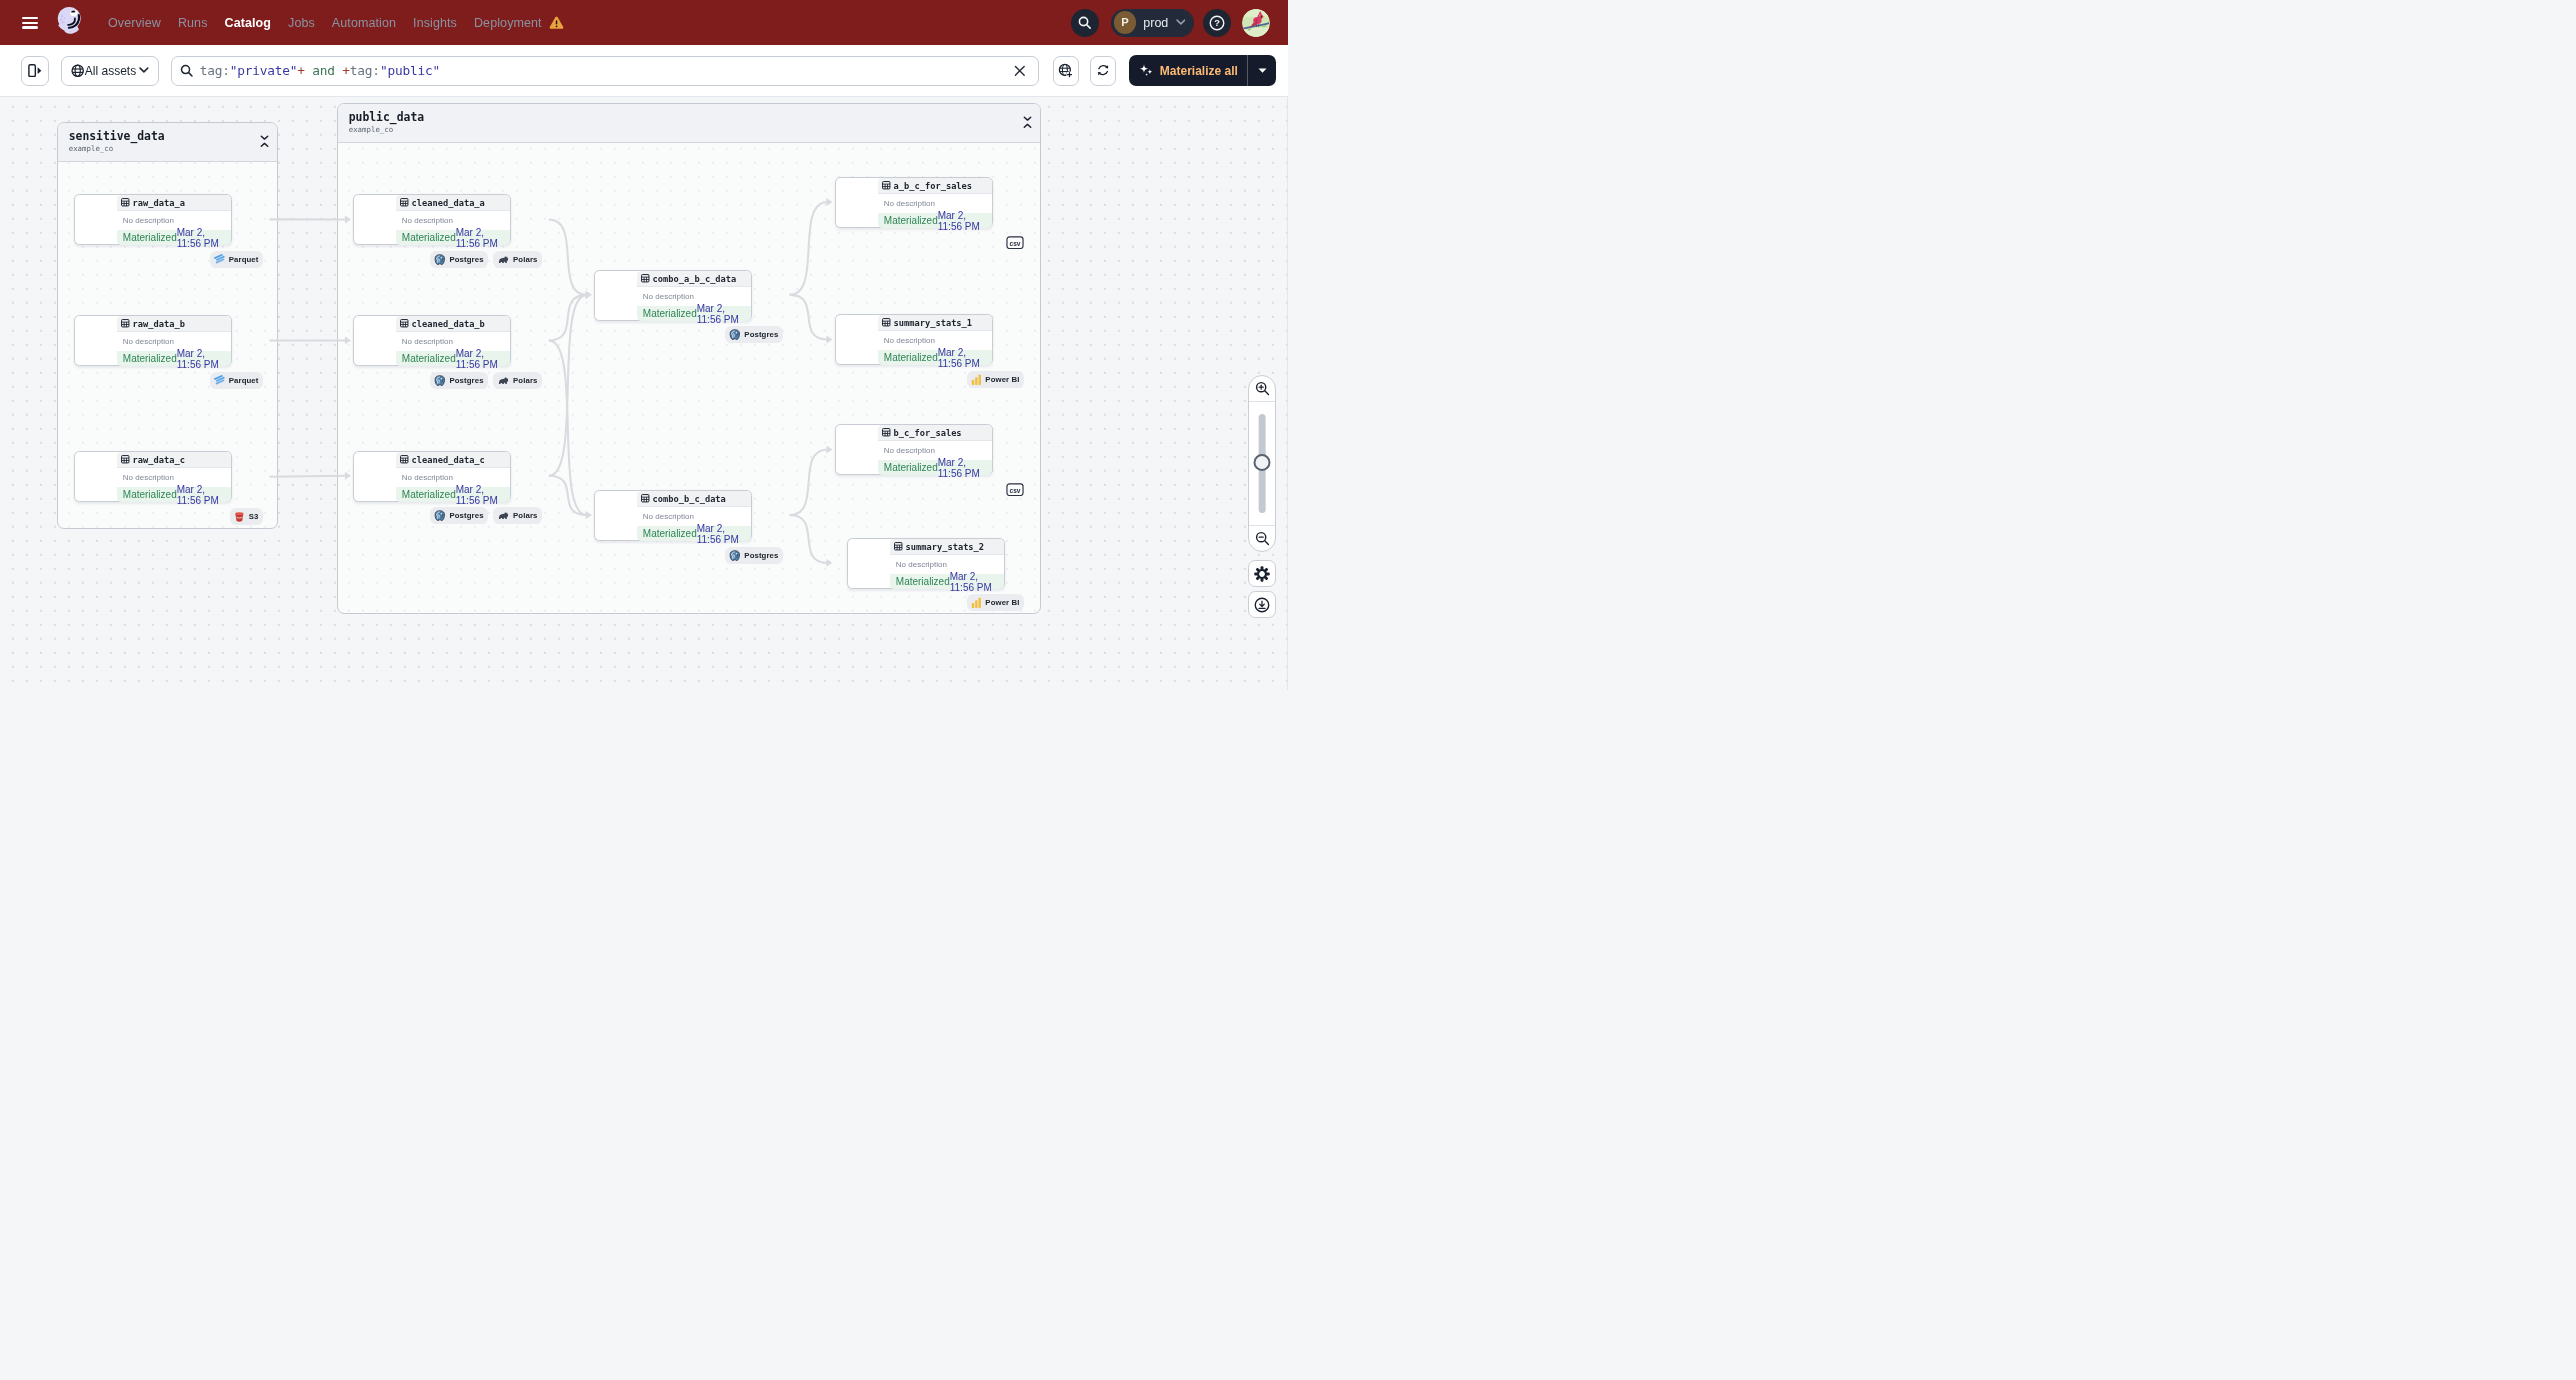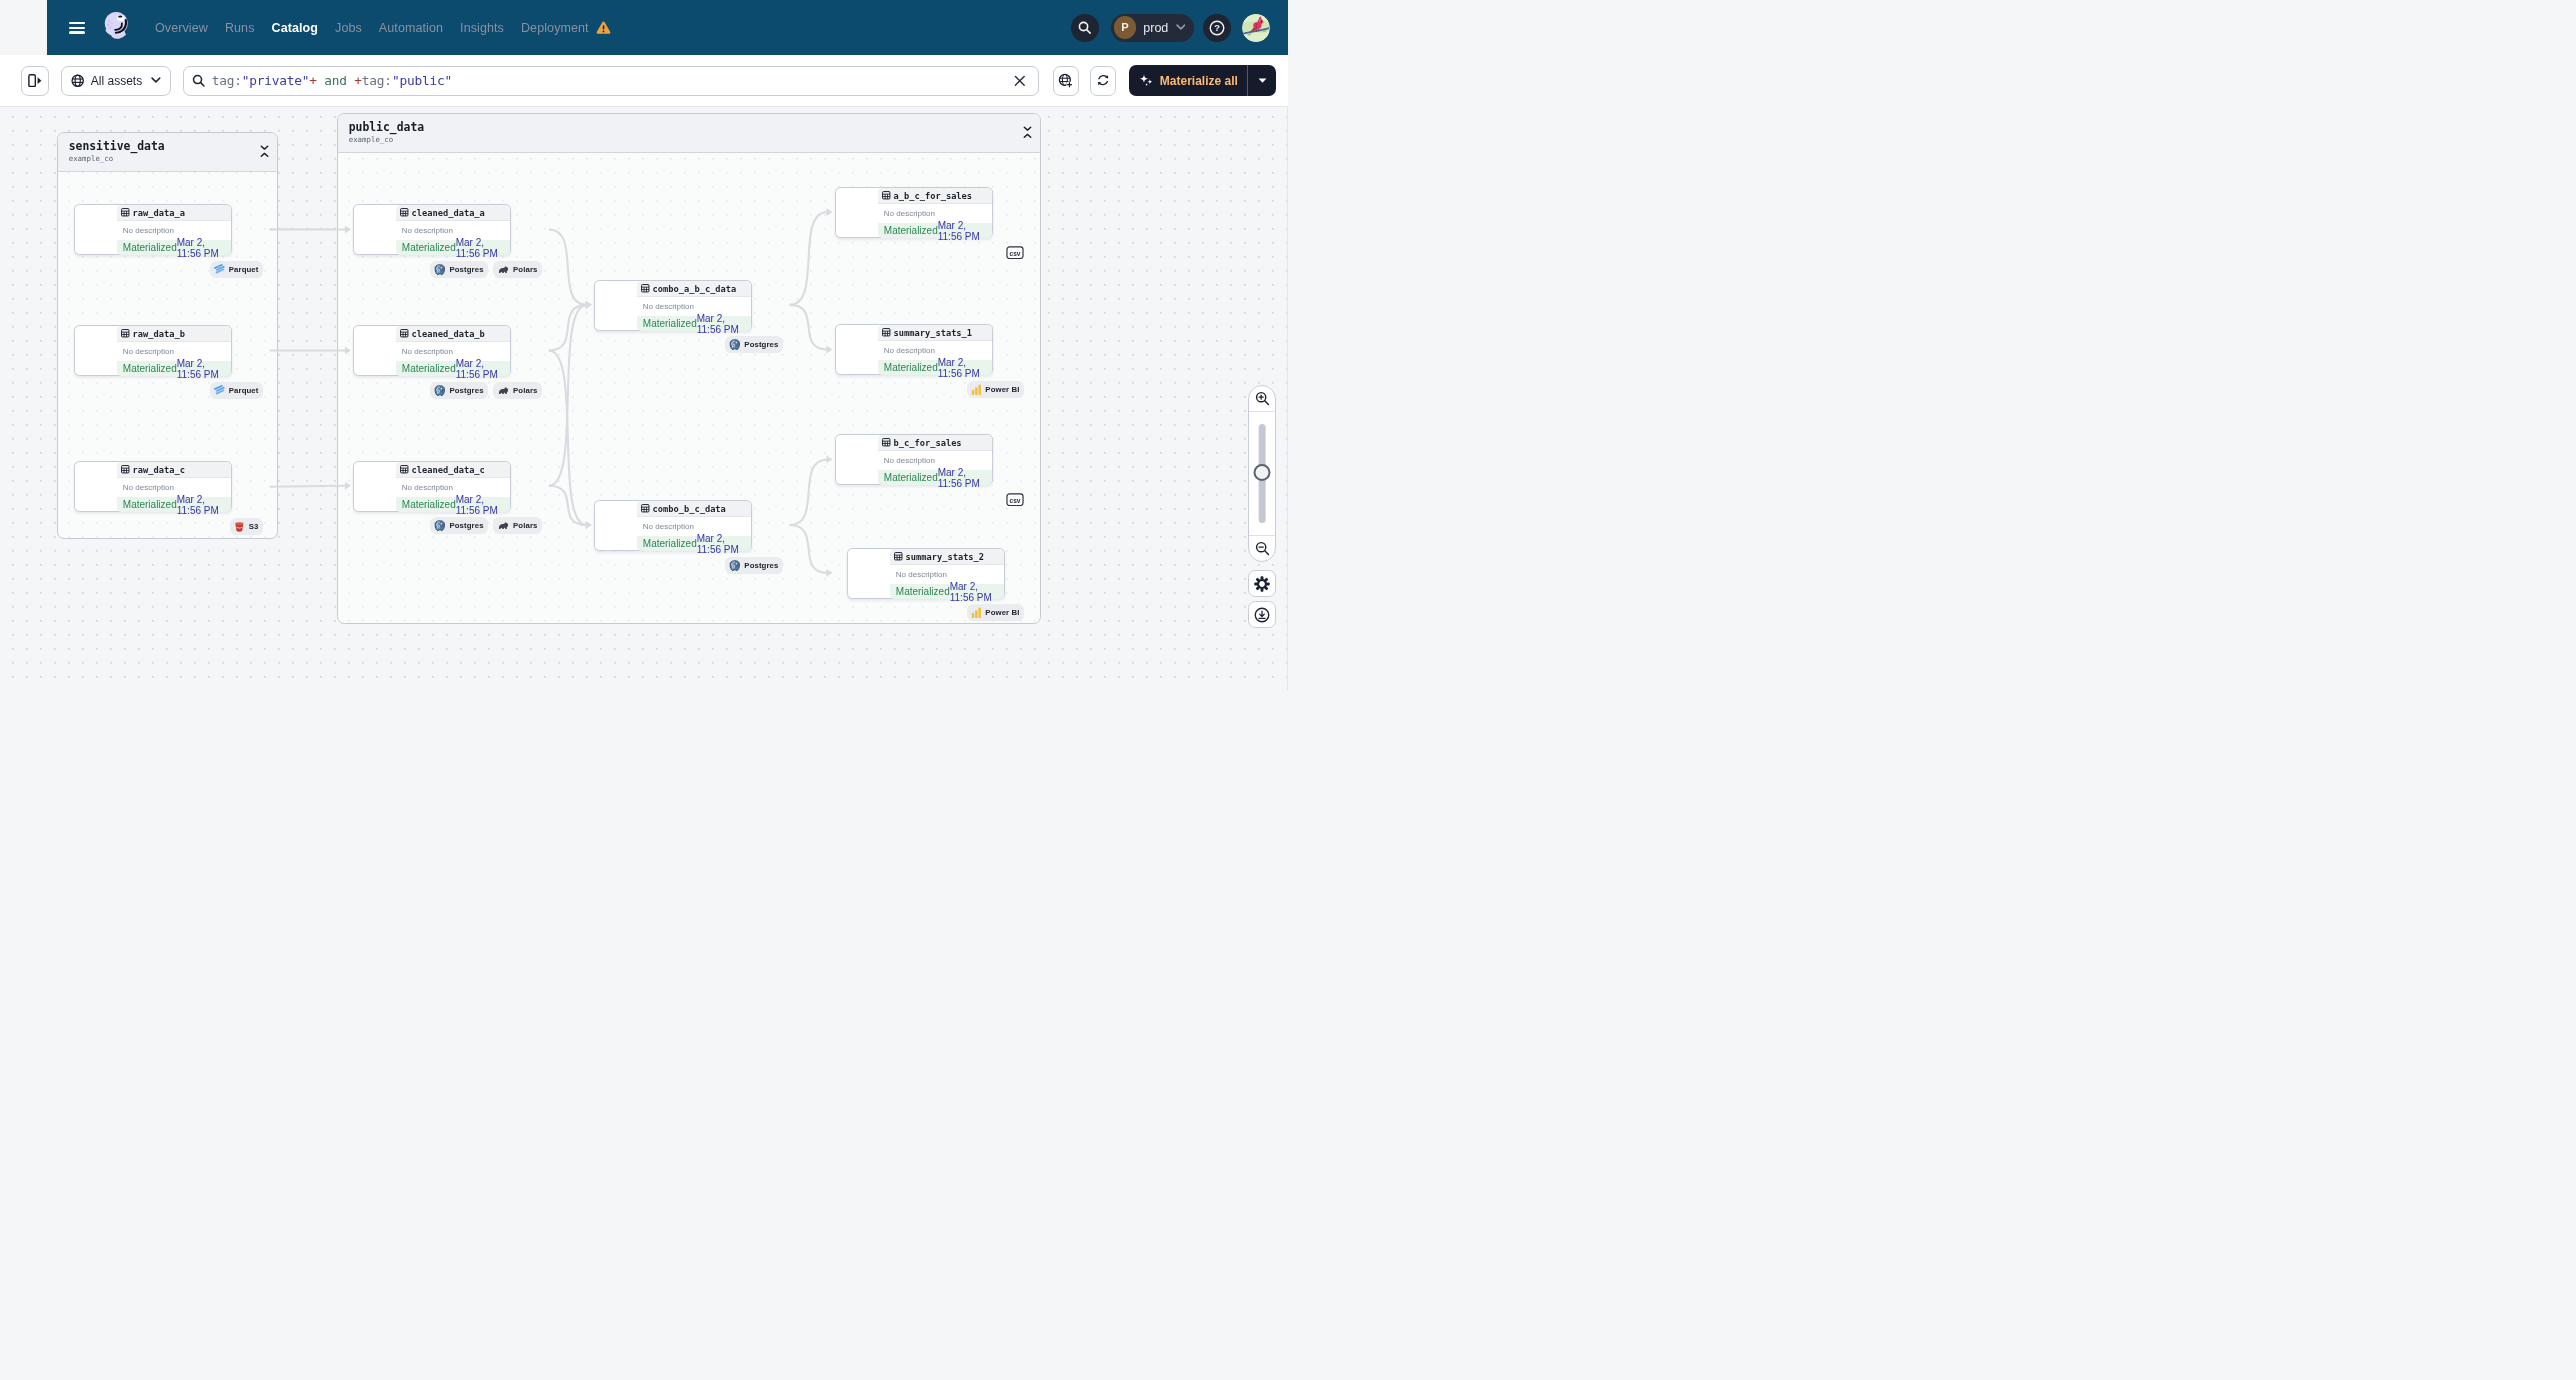--- a/index.html
+++ b/index.html
@@ -1,21 +1,21 @@
 <!DOCTYPE html>
 <html style="font-size:14.3px"><head>
 <meta charset="utf-8">
 <style>
   * { margin:0; padding:0; box-sizing:border-box; }
   html,body { width:1288px; height:690px; overflow:hidden; }
   body { font-family:"Liberation Sans", sans-serif; background:#F5F6F7; }
   #app { width:1288px; height:690px; display:flex; flex-direction:column; position:relative; }
 
   
-  .navbar { height:55px; background:#0c4a6e; display:flex; align-items:center; padding:0 18px 0 21.5px; flex:none;margin-left:47px; }
+  .navbar { height:45px; background:#7f1d1d; display:flex; align-items:center; padding:0 18px 0 21.5px; flex:none; }
   .hamburger { width:16px; height:11.6px; display:flex; flex-direction:column; justify-content:space-between; background:none; border:none; cursor:pointer; margin-top:0.9px; }
   .hamburger span { display:block; height:2.3px; border-radius:1.8px; background:#FFFFFF; }
   .logo { margin-left:15px; width:34px; height:39px; display:flex; align-items:center; }
   .nav-items { display:flex; align-items:center; gap:17px; margin-left:21.5px; }
   .nav-item { font-size:12.5px; color:#8A92A1; letter-spacing:0.1px; background:none; border:none; cursor:pointer; display:flex; align-items:center; gap:7.2px; font-family:inherit; }
   .nav-item.active { color:#FFFFFF; font-weight:700; }
   .nav-right { margin-left:auto; display:flex; align-items:center; }
   .nav-circle-btn { width:28px; height:28px; border-radius:50%; background:#1E2532; border:none; display:flex; align-items:center; justify-content:center; cursor:pointer; }
   .workspace-pill { height:28px; margin-left:12.5px; border-radius:14.3px; background:#232A39; border:none; display:flex; align-items:center; padding:2.7px 9px 2.7px 2.7px; gap:7.2px; cursor:pointer; }
   .workspace-avatar { width:22.3px; height:22.3px; border-radius:50%; background:#7A5B33; color:#F4EFE6; font-size:11.2px; font-weight:700; display:flex; align-items:center; justify-content:center; }
@@ -25,21 +25,21 @@
 
   
   .page-header { height:46px; background:#F4F5F7; display:flex; align-items:center; padding:0 21px 0 21.5px; border-bottom:0.9px solid #E7EAEE; flex:none; }
   .page-title { font-size:18.3px; font-weight:700; letter-spacing:-0.5px; color:#121823; margin-top:3.6px; }
   .reload-btn { margin-left:auto; height:29.5px; display:flex; align-items:center; gap:6.3px; background:#FDFDFE; border:0.9px solid #C8CED6; border-radius:5.4px; padding:0 10.7px; font-family:inherit; font-size:12.5px; color:#1B222D; cursor:pointer; }
 
   
   .toolbar { height:52px; background:#FFFFFF; border-bottom:0.9px solid #E3E6EA; display:flex; align-items:center; padding:0 11.6px 0 21px; flex:none; }
   .tool-btn { height:30px; background:#fff; border:0.9px solid #C7CDD5; border-radius:7.2px; display:flex; align-items:center; justify-content:center; cursor:pointer; flex:none; }
   .expand-btn { width:28px; }
-  .scope-btn { margin-left:11.6px; padding:0 9.8px; gap:6px; font-family:inherit; font-size:12px; color:#1B222C; font-weight:400; }
+  .scope-btn { margin-left:11.6px; padding:0 9.8px; gap:0; font-family:inherit; font-size:12px; color:#1B222C; font-weight:400; }
   .scope-btn .chev { margin-left:2.7px; }
   .search-box { margin-left:11.6px; flex:1; height:30px; border:0.9px solid #C7CDD5; border-radius:7.2px; background:#fff; display:flex; align-items:center; padding:0 9px 0 8px; min-width:0; }
   .search-query { margin-left:6.3px; font-family:"DejaVu Sans Mono", monospace; font-size:12.8px; letter-spacing:-0.2px; white-space:pre; flex:1; overflow:hidden; }
   .tok-attribute { color:#6A7382; }
   .tok-string { color:#3A3AA6; }
   .tok-operator { color:#A23B2D; }
   .tok-keyword { color:#3C7455; }
   .tok-plain { color:#3A4350; }
   .clear-btn { background:none; border:none; cursor:pointer; width:18px; height:18px; display:flex; align-items:center; justify-content:center; flex:none; }
   .globeplus-btn { margin-left:14.3px; width:26px; }

